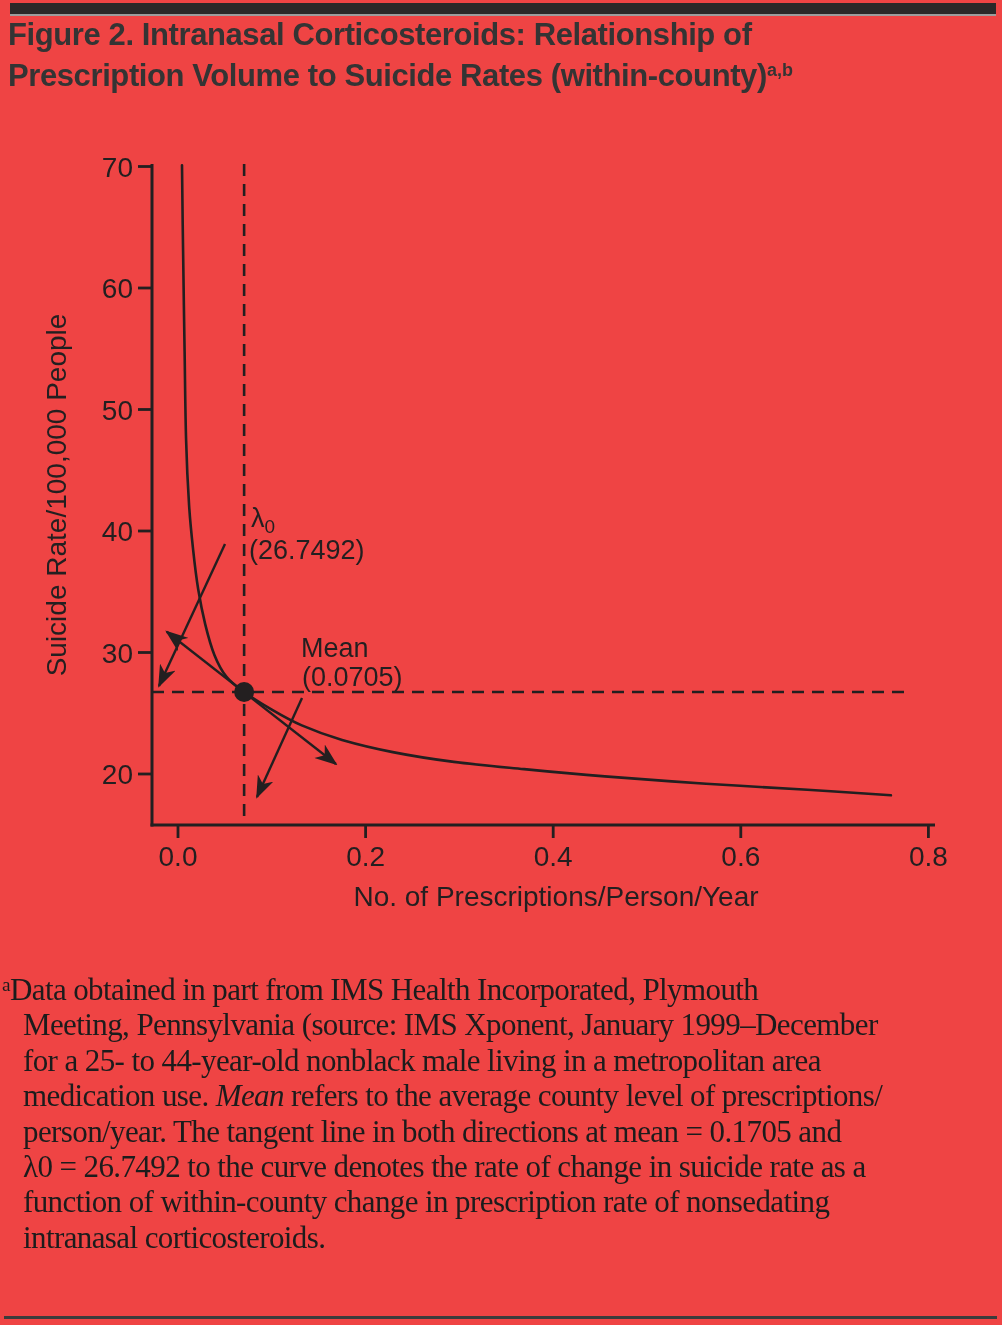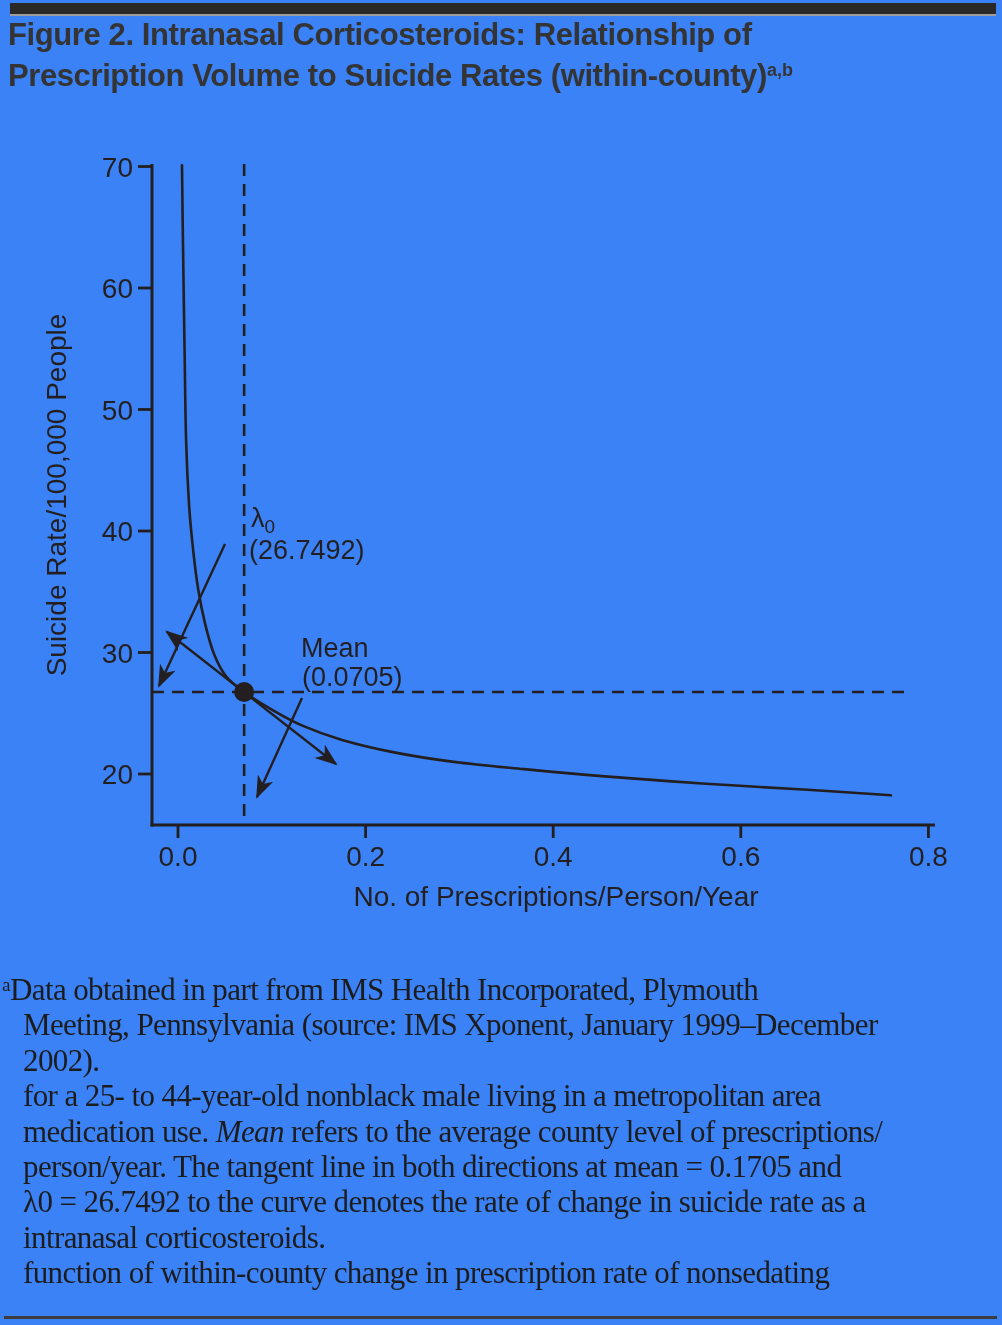--- a/index.html
+++ b/index.html
@@ -1,16 +1,16 @@
 <!DOCTYPE html>
 <html><head>
 <meta charset="utf-8">
 <style>
   html,body{margin:0;padding:0;background:#ffffff;}
-  .page{position:relative;width:1002px;height:1325px;background:#3b82f6;overflow:hidden;
+  .page{position:relative;width:1002px;height:1325px;background:#ef4444;overflow:hidden;
         font-family:"Liberation Sans",sans-serif;color:#231f20;}
   .top-bar{position:absolute;left:10px;top:3px;width:986px;height:11px;background:#2b2828;
            border-bottom:2px solid #9d9d9d;}
   .fig-title{position:absolute;left:8px;top:14px;width:980px;
              font-family:"Liberation Sans",sans-serif;font-weight:bold;font-size:31px;
              line-height:41px;color:#343434;letter-spacing:-0.4px;}
   .fig-title sup{font-size:0.58em;line-height:0;vertical-align:baseline;
                  position:relative;top:-0.55em;letter-spacing:0;}
   #chart-svg{position:absolute;left:0;top:0;width:1002px;height:1325px;}
   #chart-svg text{font-family:"Liberation Sans",sans-serif;fill:#231f20;}
@@ -81,24 +81,23 @@
         <text x="251" y="527" font-size="27">λ<tspan dy="6" font-size="19">0</tspan></text>
         <text x="249" y="559" font-size="27">(26.7492)</text>
         <text x="301" y="657" font-size="27">Mean</text>
         <text x="302" y="686" font-size="27">(0.0705)</text>
       </g>
   </svg>
 
   <div class="footnotes" id="footnotes">
       <div class="fn-line"><sup>a</sup><span>Data obtained in part from IMS Health Incorporated, Plymouth</span></div>
       <div class="fn-line cont"><span>Meeting, Pennsylvania (source: IMS Xponent, January 1999–December</span></div>
-      <div class="fn-line cont"><span>2002).</span></div>
       <div class="fn-line cont"><span>for a 25- to 44-year-old nonblack male living in a metropolitan area</span></div>
       <div class="fn-line cont"><span>medication use. </span><em>Mean</em><span> refers to the average county level of prescriptions/</span></div>
       <div class="fn-line cont"><span>person/year. The tangent line in both directions at mean = 0.1705 and</span></div>
       <div class="fn-line cont"><span>λ0 = 26.7492 to the curve denotes the rate of change in suicide rate as a</span></div>
+      <div class="fn-line cont"><span>function of within-county change in prescription rate of nonsedating</span></div>
       <div class="fn-line cont"><span>intranasal corticosteroids.</span></div>
-      <div class="fn-line cont"><span>function of within-county change in prescription rate of nonsedating</span></div>
     </div>
 
   <div class="bottom-rule"></div>
 
 </div>
 
 </body></html>

